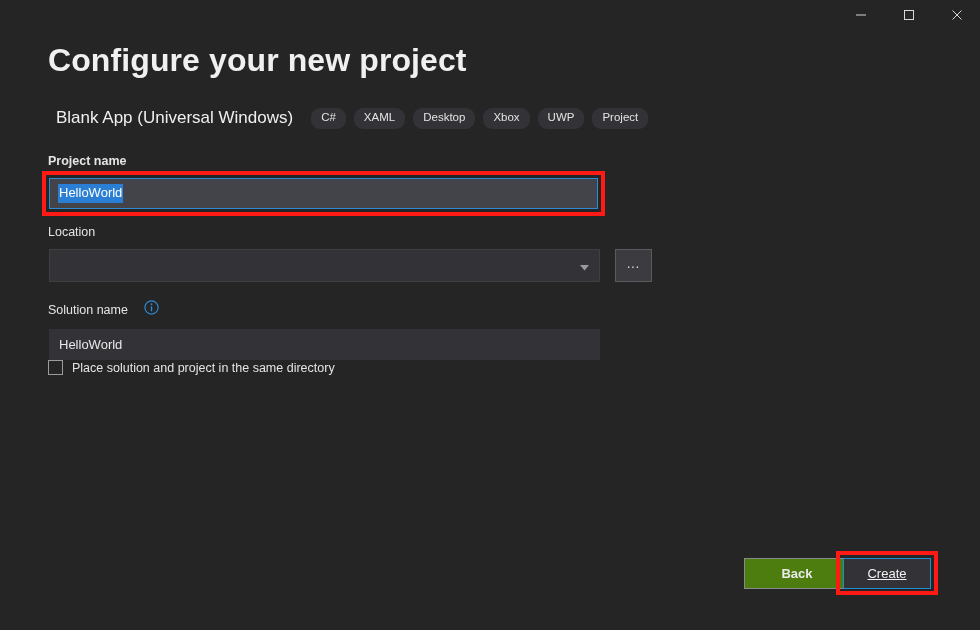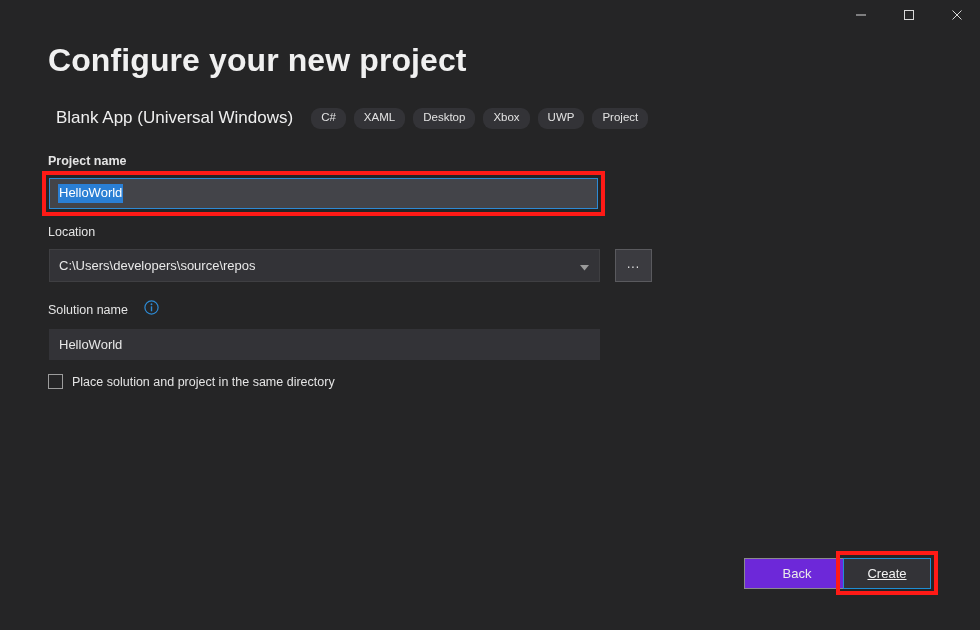--- a/index.html
+++ b/index.html
@@ -186,21 +186,21 @@
     padding-left: 9px;
   }
   .input-solution .val {
     font-size: 13px;
     color: #e8e8e8;
   }
 
   .checkbox-row {
     position: absolute;
     left: 48px;
-    top: 374px;
+    top: 360px;
     display: flex;
     align-items: center;
     gap: 9px;
   }
   .checkbox-box {
     width: 15px;
     height: 15px;
     box-sizing: border-box;
     background: #252526;
     border: 1px solid #9c9c9c;
@@ -211,27 +211,28 @@
   }
 
   
   .btn-back {
     position: absolute;
     left: 744px;
     top: 558px;
     width: 106px;
     height: 31px;
     box-sizing: border-box;
-    background: #6d28d9;
+    background: #4d7c0f;
     border: 1px solid #8a8a8d;
     color: #eaeaea;
     font-size: 13px;
     display: flex;
     align-items: center;
     justify-content: center;
+    font-weight: bold;
   }
   .annot-red-create {
     position: absolute;
     left: 836px;
     top: 551px;
     width: 102px;
     height: 44px;
     border: 4px solid #ff1a16;
     box-sizing: border-box;
   }
@@ -296,21 +297,20 @@
 
 <div class="annot-red-project"></div>
 
 <div class="input-project">
   <span class="sel-text">HelloWorld</span>
 </div>
 
 <div class="field-label lbl-location">Location</div>
 
 <div class="combo-location">
-  <span class="val">C:\Users\developers\source\repos</span>
   <span class="combo-arrow">
     <svg width="9" height="6" viewBox="0 0 9 6">
       <polygon points="0,0 9,0 4.5,5.5" fill="#9a9a9a"></polygon>
     </svg>
   </span>
 </div>
 
 <div class="browse-btn">...</div>
 
 <div class="solution-label-row">

